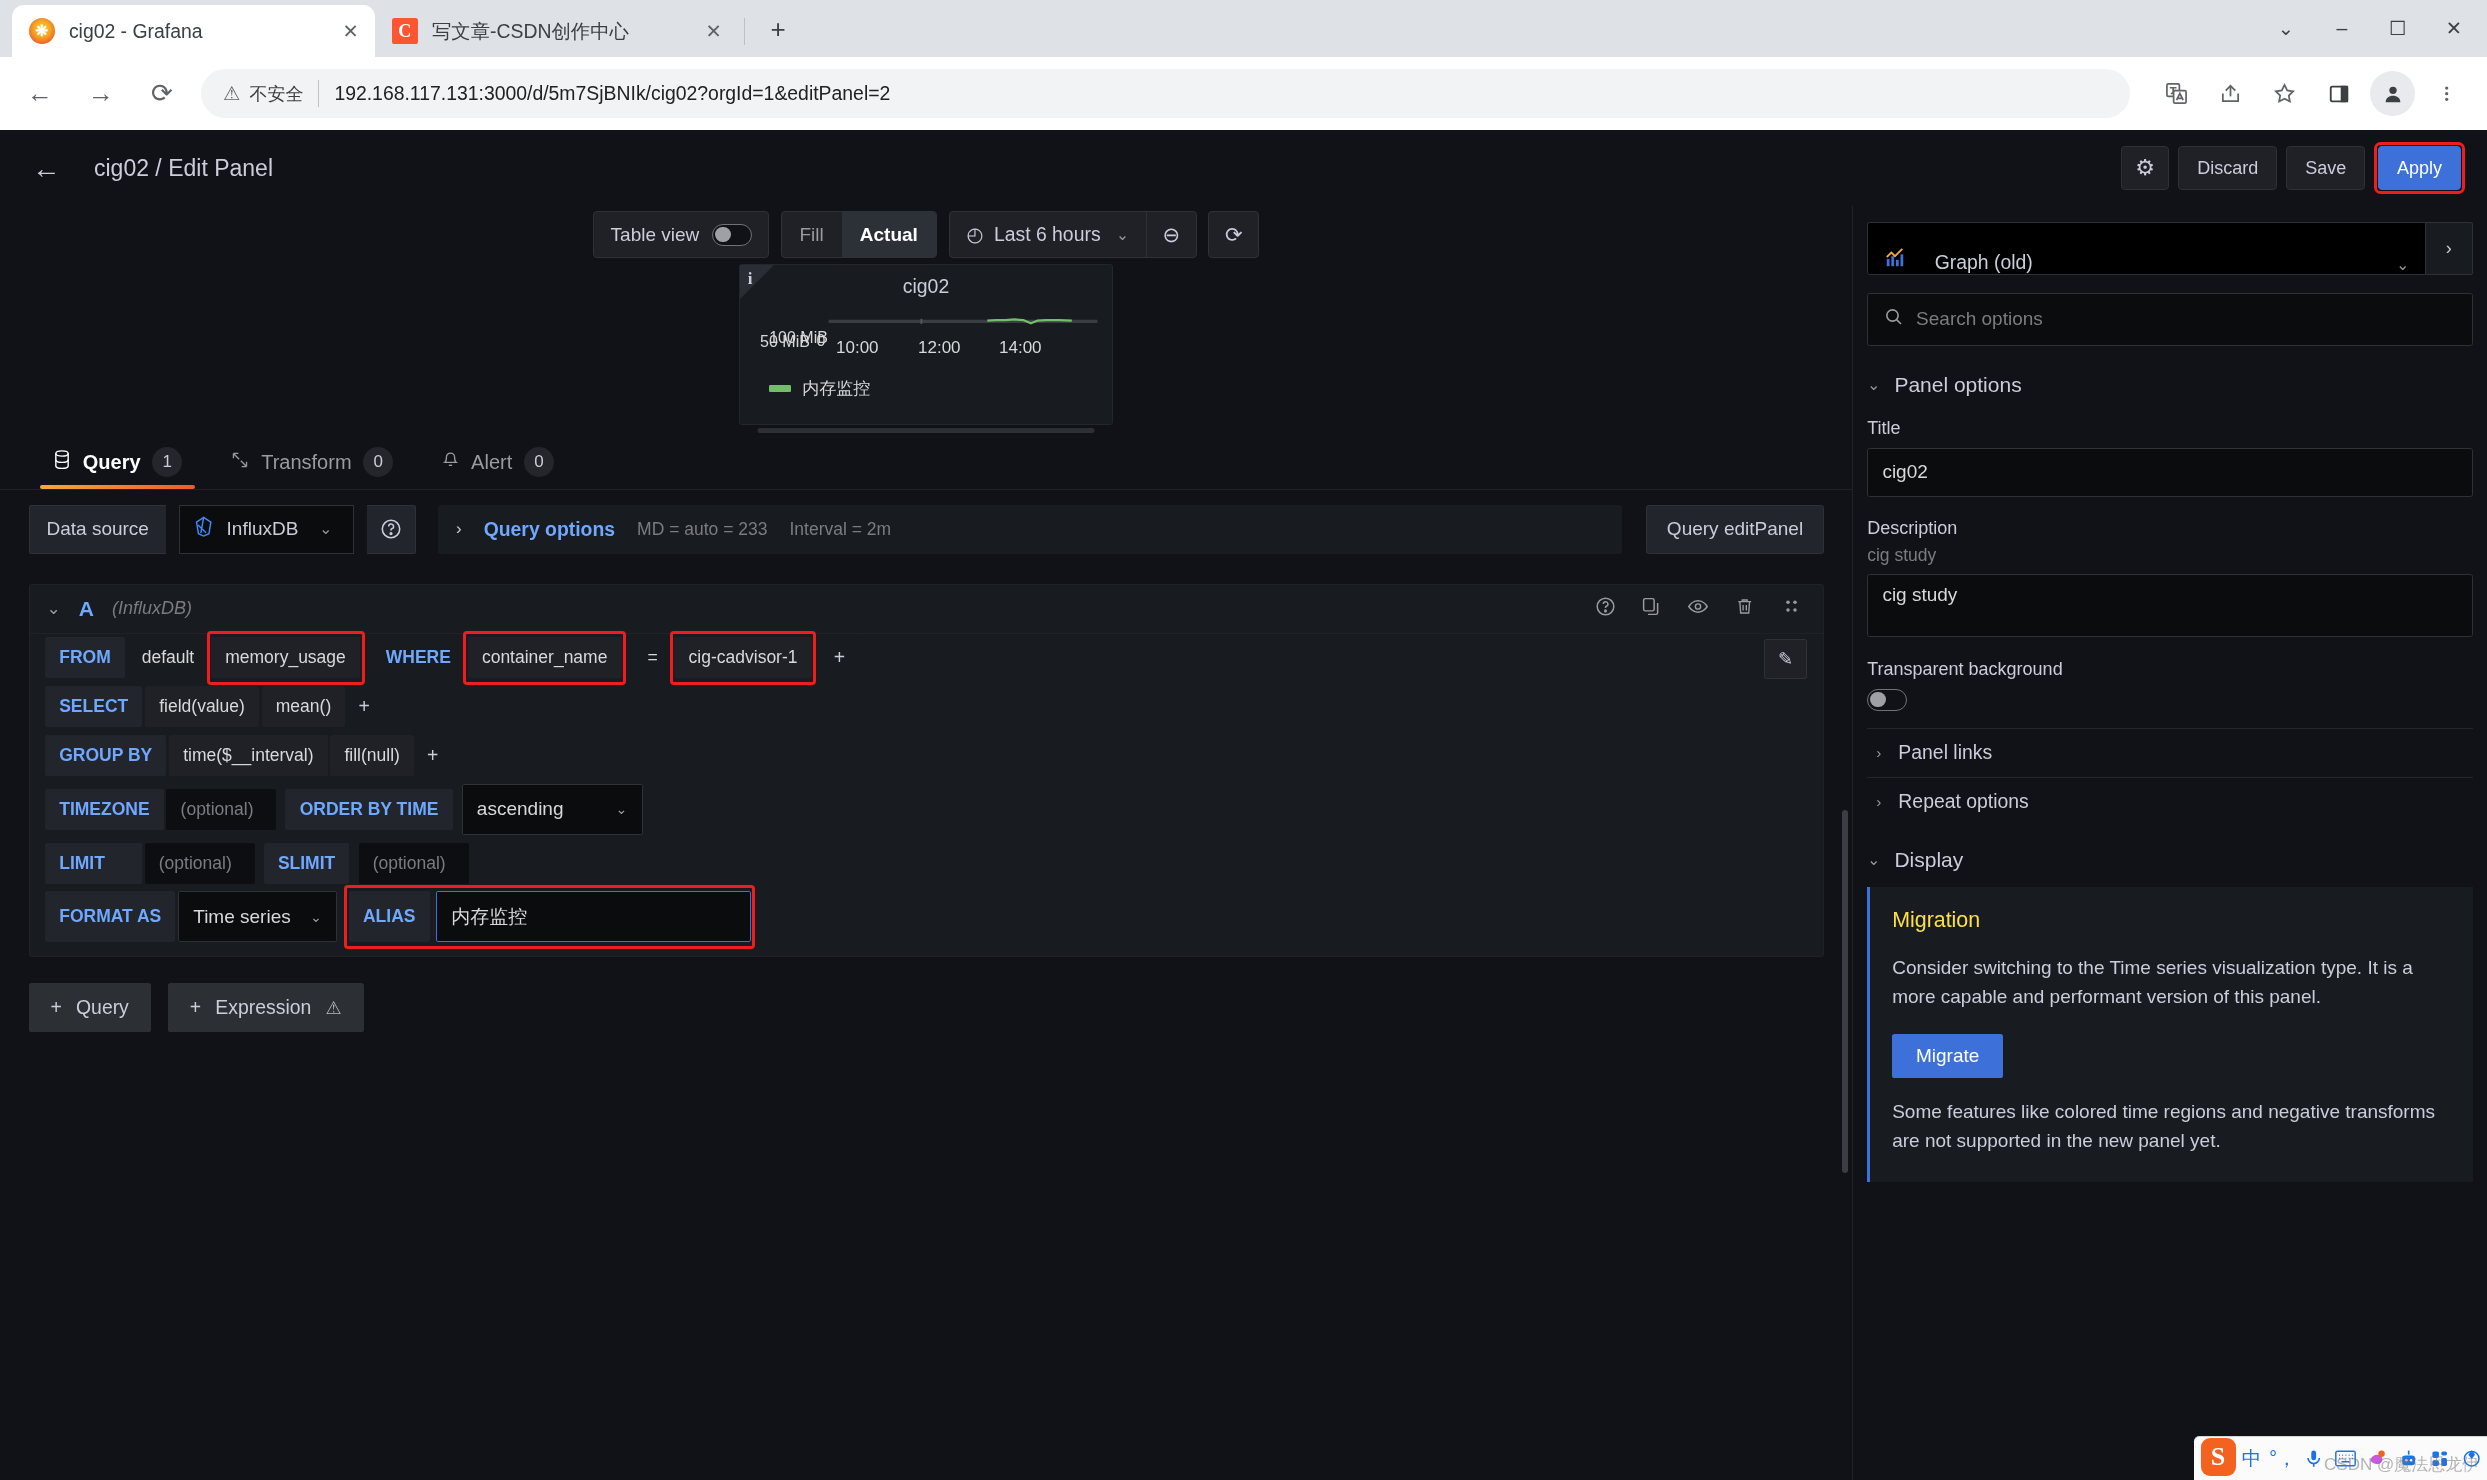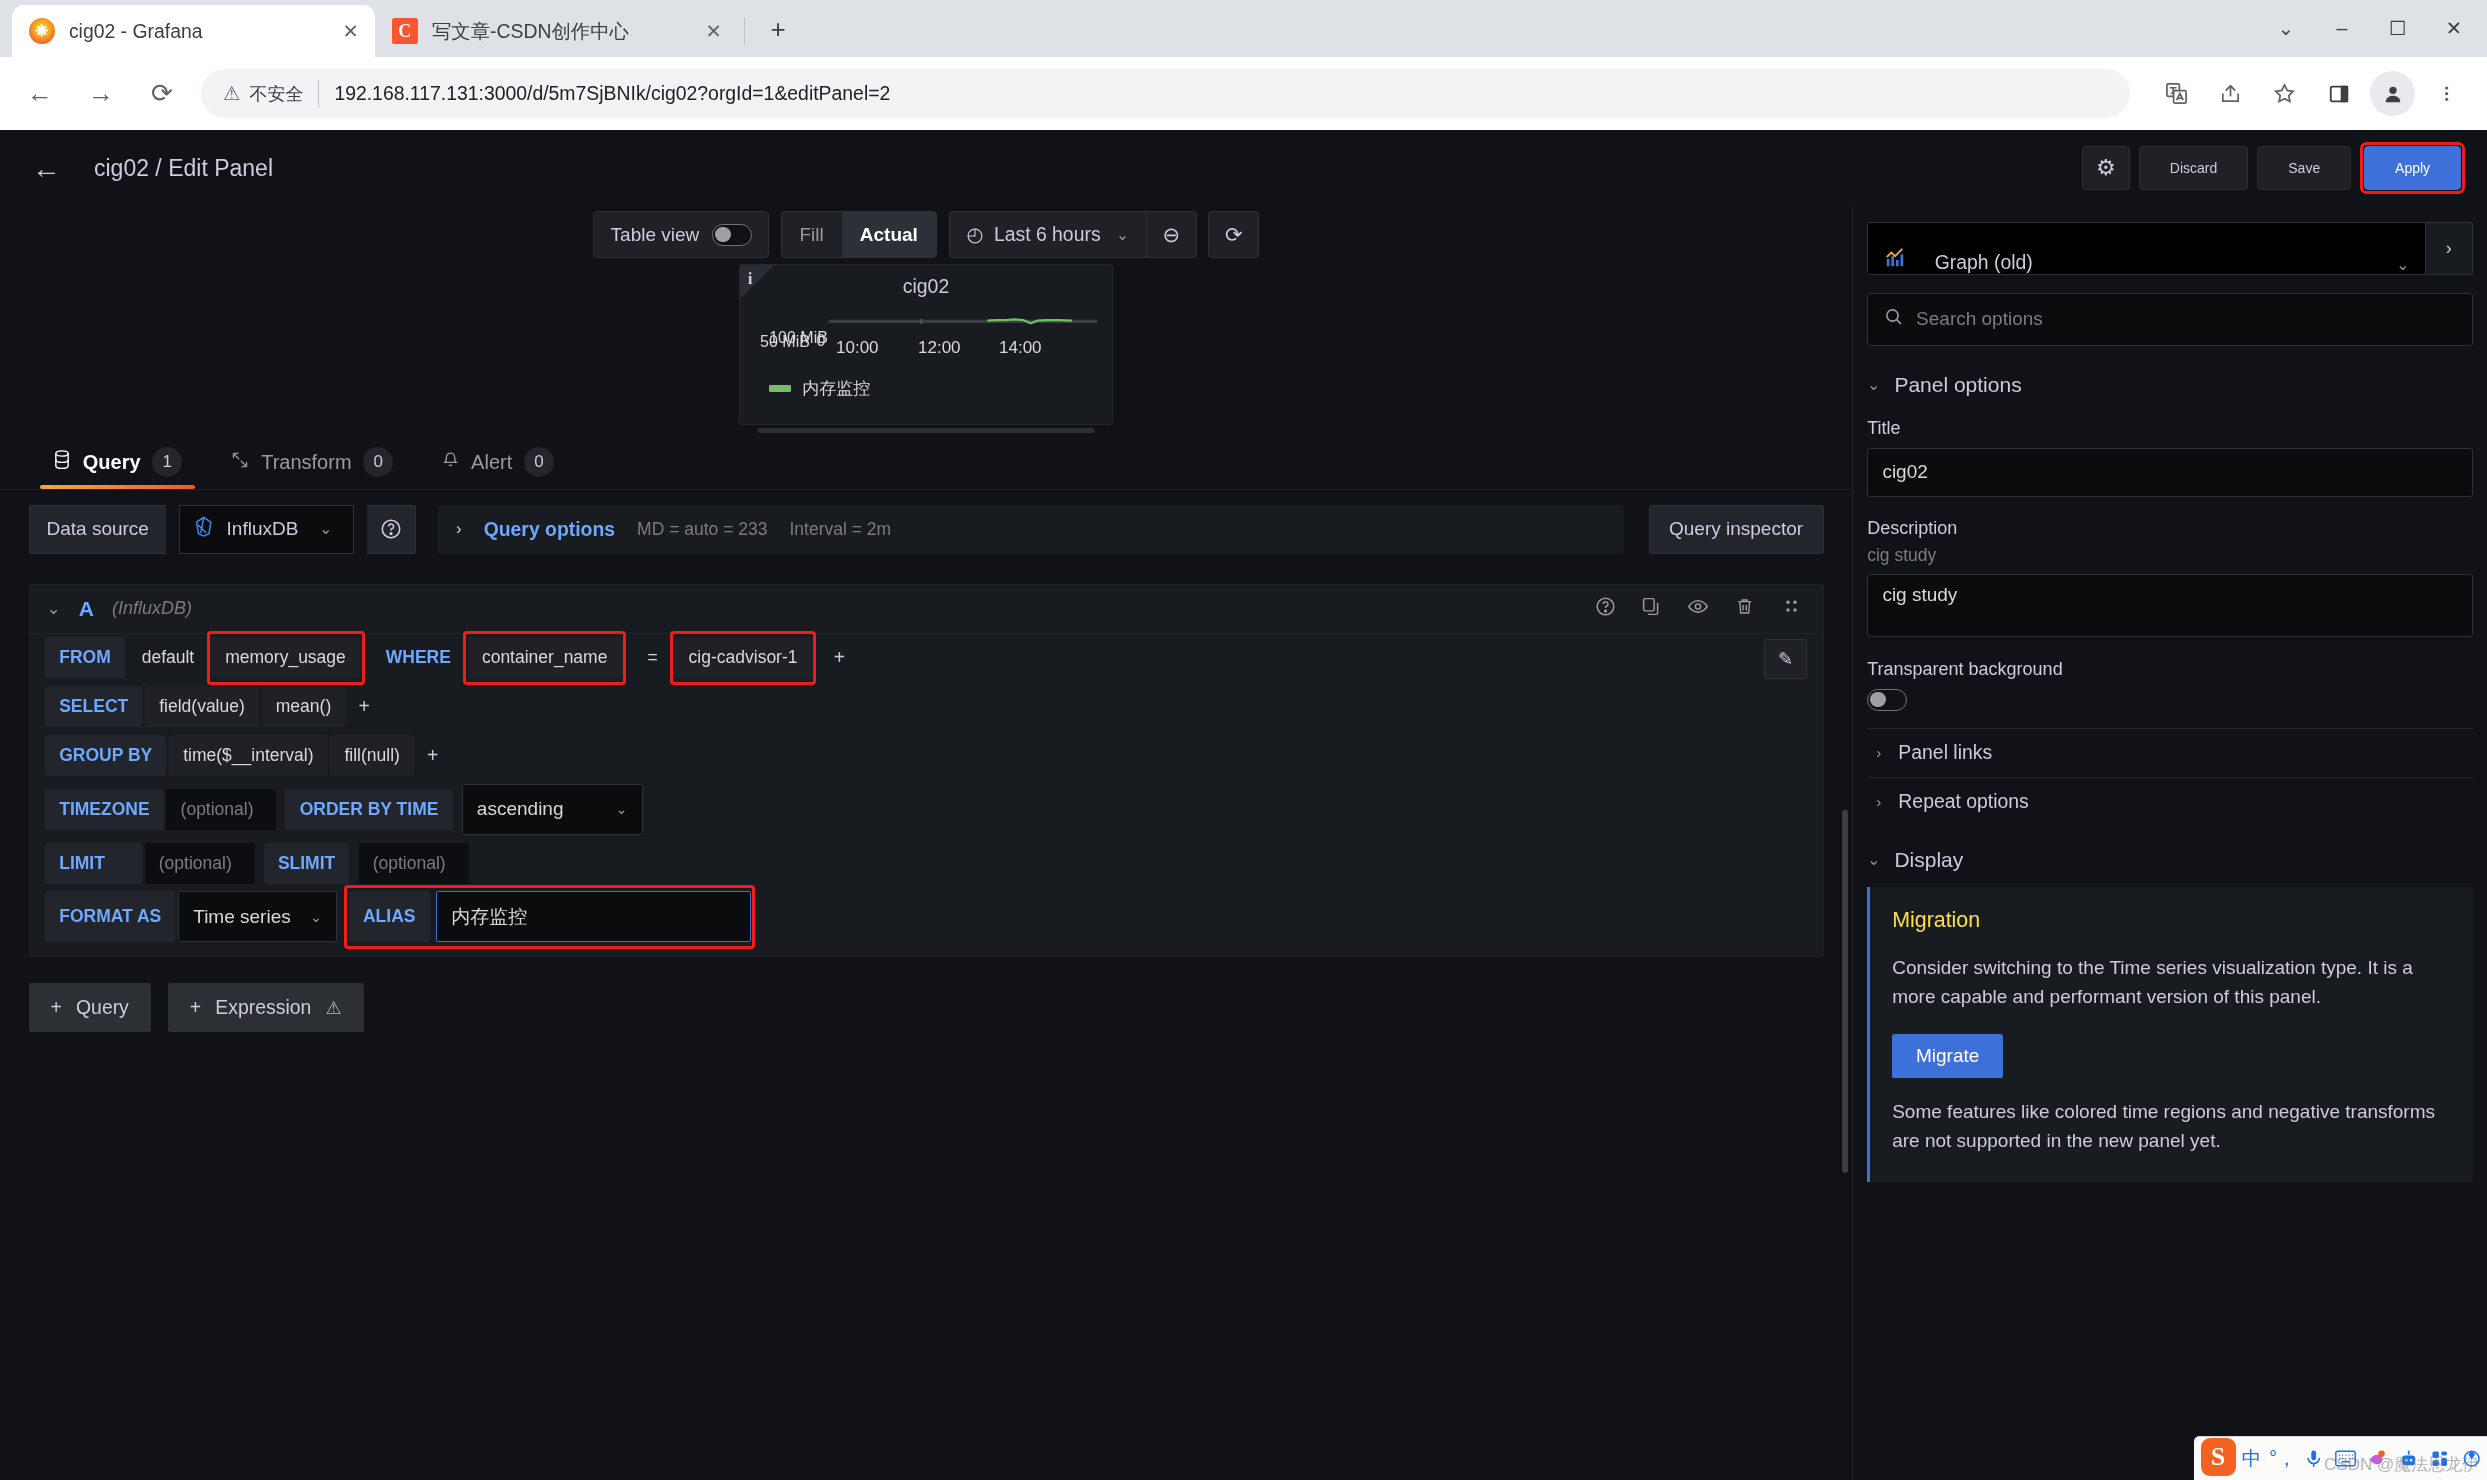--- a/index.html
+++ b/index.html
@@ -88,23 +88,23 @@
     position:relative; display:flex; flex-direction:column;
   }
   #g-header {
     height:76px; display:flex; align-items:center;
     padding:0 22px 0 32px; flex:none;
   }
   #back-arrow { font-size:28.5px; color:#ccccdc; width:45px; }
   #breadcrumb { font-size:23px; color:#ccccdc; margin-left:17px; }
   #g-header-right { margin-left:auto; display:flex; align-items:center; gap:9px; }
   .hdr-btn {
-    height:44px; padding:0 30px; border-radius:3.9px;
+    height:44px; padding:0 18px; border-radius:3.9px;
     background:#1f2127; border:0.6px solid #2c3235;
-    color:#ccccdc; font-size:14px; display:flex; align-items:center;
+    color:#ccccdc; font-size:18px; display:flex; align-items:center;
     justify-content:center;
   }
   .hdr-btn.icon-only { width:48px; padding:0; font-size:22px; }
   .hdr-btn.primary { background:#3d71d9; border-color:#3d71d9; color:#fff; }
   .hl-wrap { position:relative; padding:3.9px; }
   .hl-wrap::after {
     content:""; position:absolute; inset:0;
     border:3.2px solid #f11c1c; border-radius:6.5px; pointer-events:none;
   }
 
@@ -598,21 +598,21 @@
               <path d="M9.4 9.2a2.7 2.7 0 1 1 3.4 2.6c-.6.2-.8.7-.8 1.3v.5"></path>
               <circle cx="12" cy="17" r="0.9" fill="#ccccdc"></circle>
           </svg>
         </div>
         <div id="qopt-bar">
           <span class="qopt-caret">›</span>
           <span class="qopt-title">Query options</span>
           <span class="qopt-meta">MD = auto = 233</span>
           <span class="qopt-meta">Interval = 2m</span>
         </div>
-        <div id="query-inspector-btn">Query inspector</div>
+        <div id="query-inspector-btn">Query editPanel</div>
       </div>
 
       <div id="query-editor">
         <div id="qe-head">
           <span class="qe-caret">⌄</span>
           <span class="qe-ref">A</span>
           <span class="qe-ds">(InfluxDB)</span>
           <span id="qe-actions">
             <span class="qe-act">
               <svg width="21" height="21" viewBox="0 0 24 24" fill="none" stroke="#9a9ba1" stroke-width="1.7">

